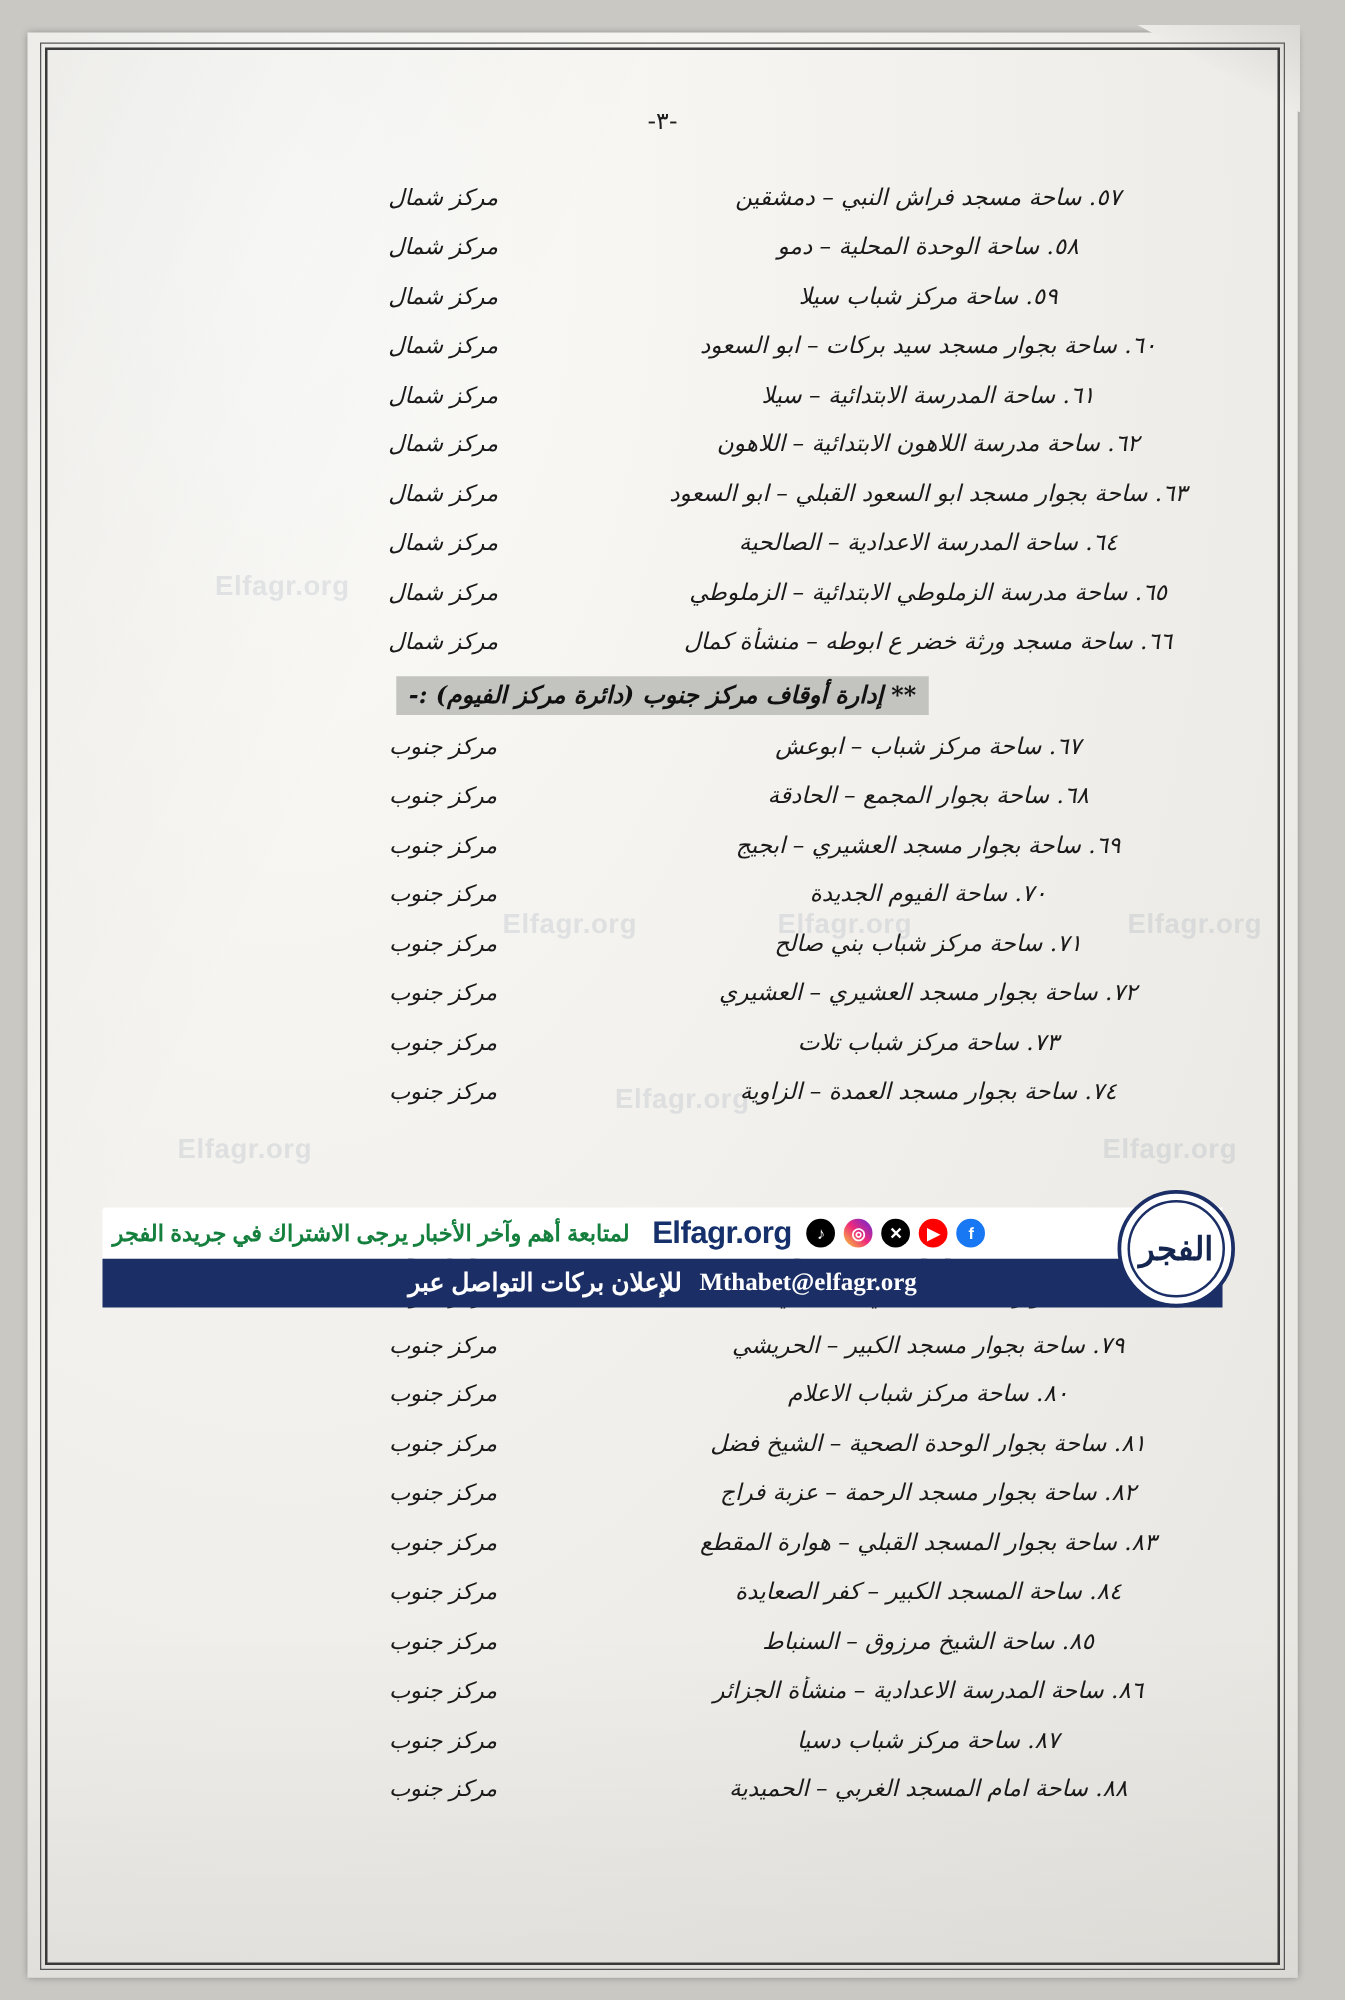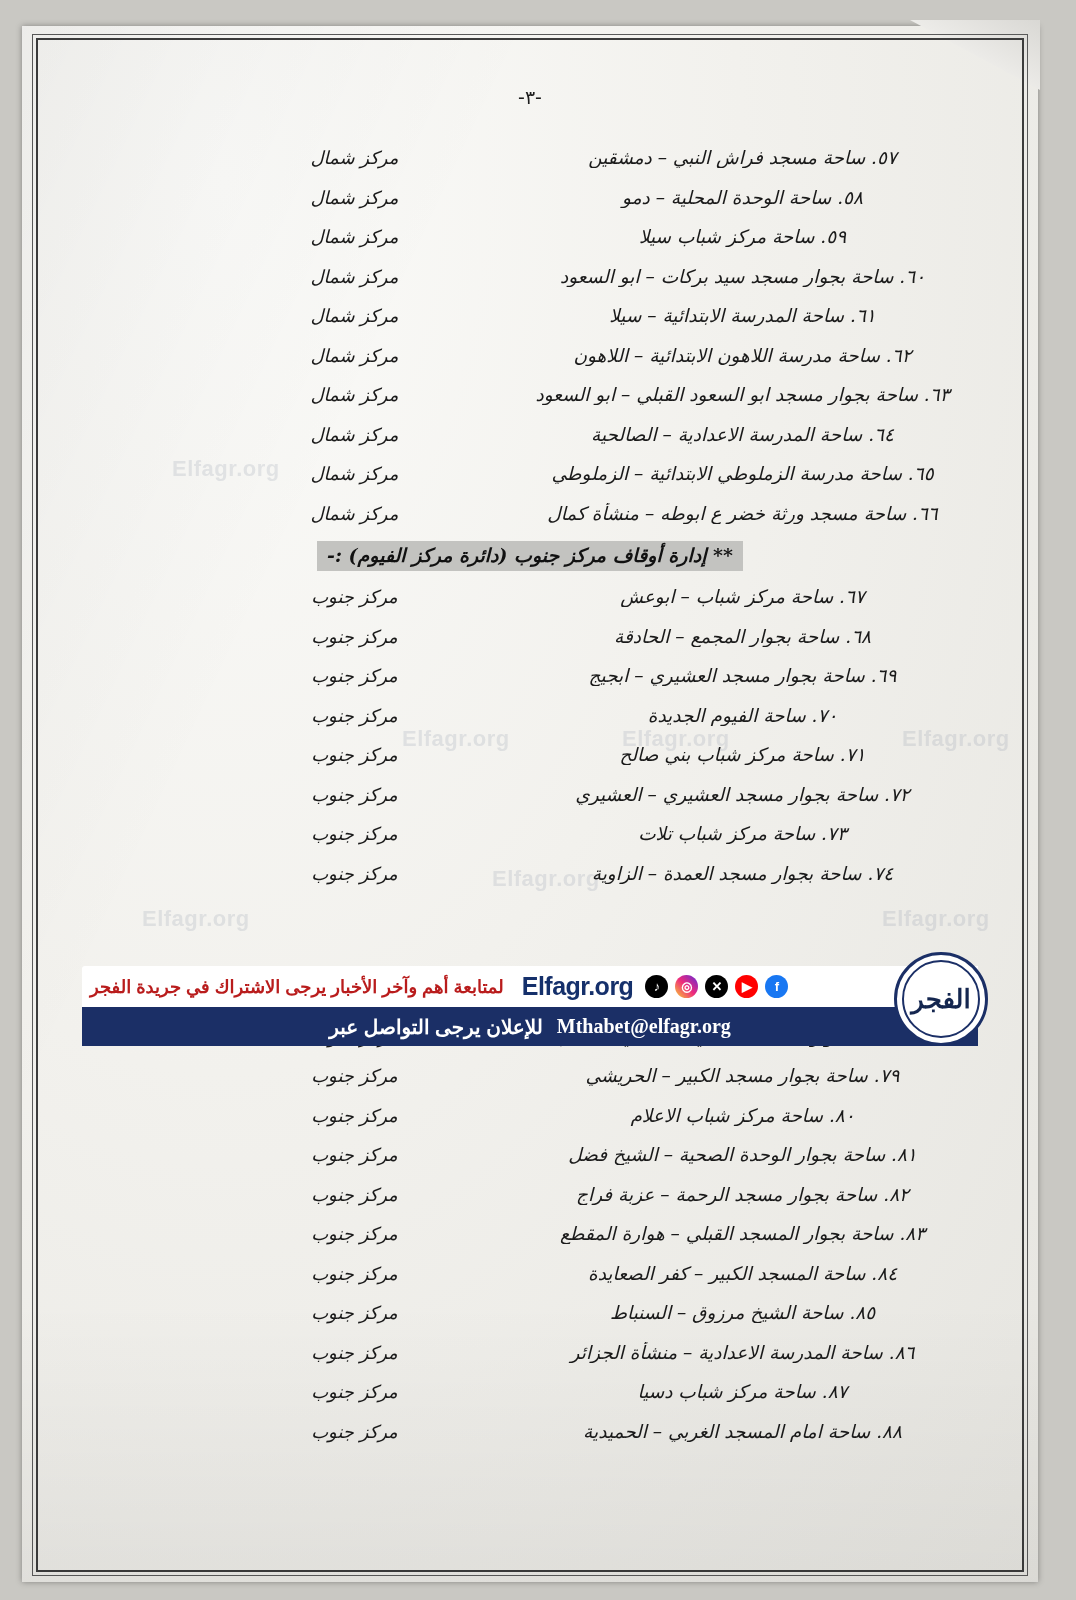--- a/index.html
+++ b/index.html
@@ -155,21 +155,21 @@
     justify-content: flex-start;
     padding-left: 8px;
     padding-right: 18px;
     box-sizing: border-box;
     border-top-left-radius: 3px;
   }
   .ad-top .slogan {
     font-family: "Liberation Sans", sans-serif;
     font-size: 18px;
     font-weight: bold;
-    color: #b91c1c;
+    color: #15803d;
     direction: rtl;
     white-space: nowrap;
     margin-right: 6px;
   }
   .ad-top .brand {
     font-family: "Liberation Sans", sans-serif;
     font-size: 25px;
     font-weight: bold;
     color: #15306b;
     margin: 0 12px;
@@ -442,21 +442,21 @@
         <div class="brand">Elfagr.org</div>
         <div class="social">
           <i class="ic-tt">♪</i>
           <i class="ic-ig">◎</i>
           <i class="ic-x">✕</i>
           <i class="ic-yt">▶</i>
           <i class="ic-fb">f</i>
         </div>
       </div>
       <div class="ad-bottom">
-        <div class="label">للإعلان يرجى التواصل عبر</div>
+        <div class="label">للإعلان بركات التواصل عبر</div>
         <div class="mail">Mthabet@elfagr.org</div>
       </div>
       <div class="ad-logo">
         <div class="inner">الفجر</div>
       </div>
     </div>
 
   </div>
 </div>
 

